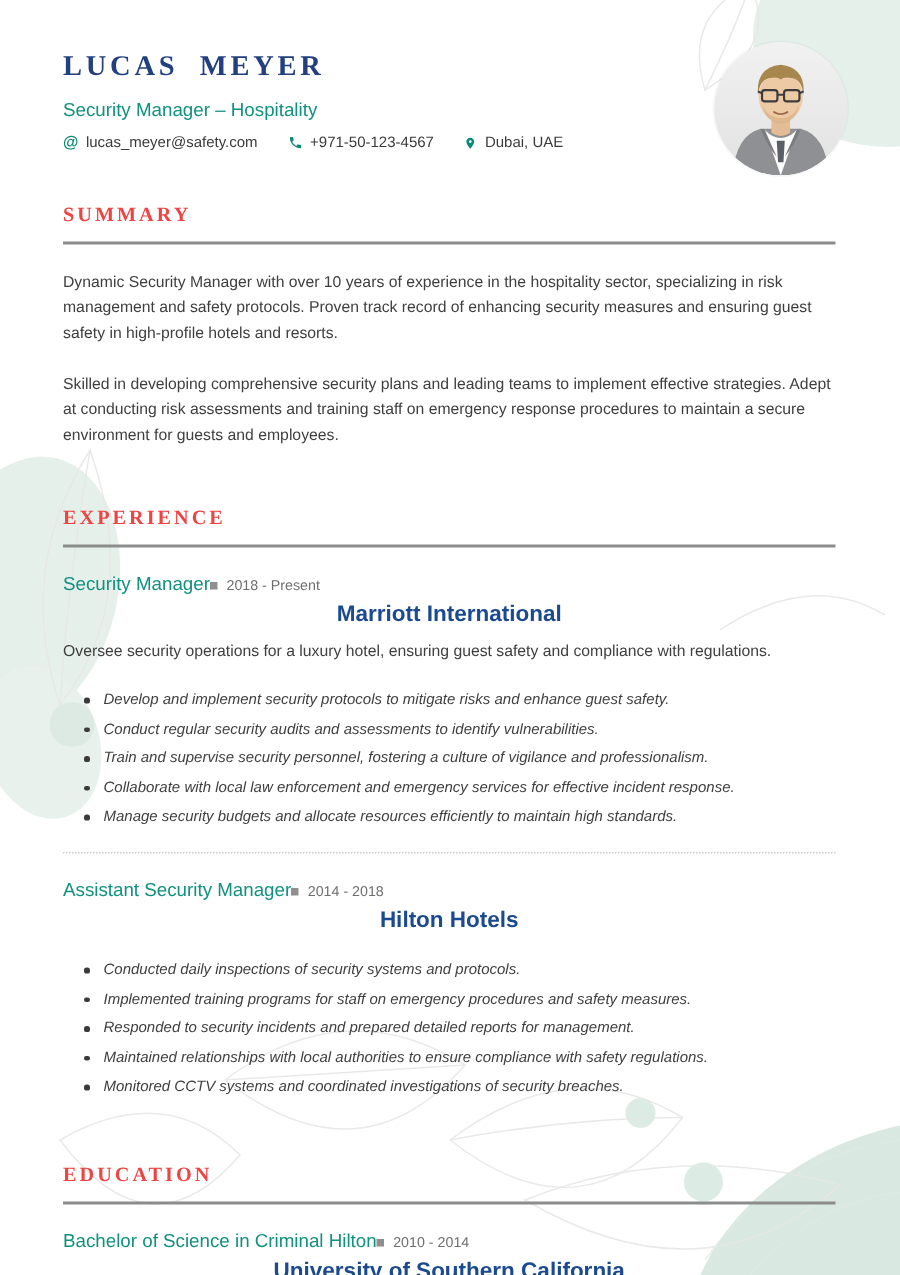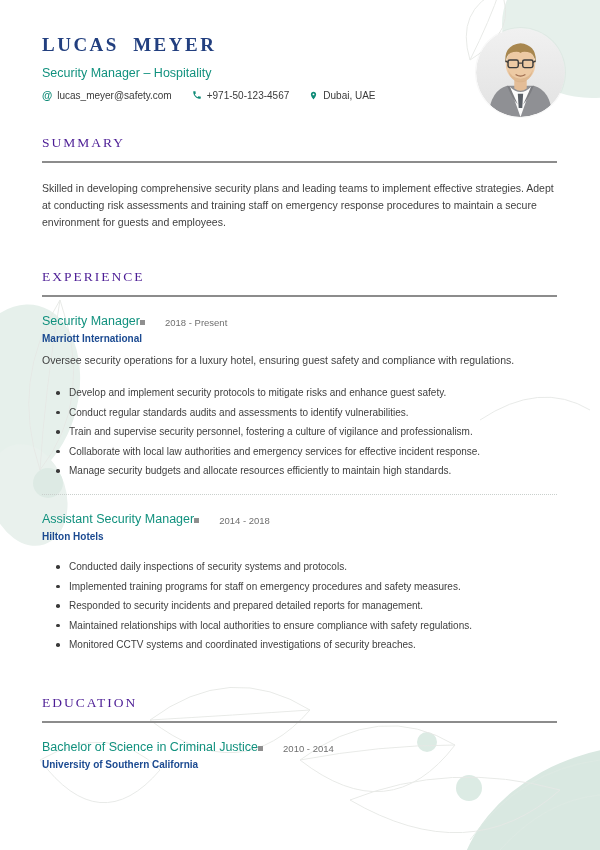--- a/index.html
+++ b/index.html
@@ -40,39 +40,39 @@
     position: absolute; top: 28px; right: 35px;
     width: 89px; height: 89px; border-radius: 50%;
     overflow: hidden; z-index: 2;
     box-shadow: 0 0 0 1px rgba(0,0,0,0.03);
   }
 
   
   .section { margin-top: 0; }
   .section-heading {
     font-family: "Liberation Serif", "DejaVu Serif", serif;
-    font-size: 13.5px; font-weight: normal;
-    color: #4c1d95;
+    font-size: 13.5px; font-weight: bold;
+    color: #ef4444;
     letter-spacing: 2px;
   }
   .rule { height: 2px; background: #8c8c8c; margin-top: 10px; }
   .summary-section { margin-top: 34px; }
   .experience-section { margin-top: 38px; }
   .education-section { margin-top: 44px; }
 
   .para { font-size: 10.5px; line-height: 1.62; color: #3f3f3f; margin-top: 17px; }
 
   .entry { margin-top: 17px; }
   .entry-head { display: flex; justify-content: flex-start; align-items: baseline; }
   .entry-title { font-size: 12.5px; color: #11917e; font-weight: normal; }
-  .entry-dates { font-size: 9.5px; color: #6f6f6f; display: flex; align-items: center; gap: 20px; margin-right: 28px; white-space: nowrap; }
+  .entry-dates { font-size: 9.5px; color: #6f6f6f; display: flex; align-items: center; gap: 6px; margin-right: 28px; white-space: nowrap; }
   .date-square { width: 5px; height: 5px; background: #8f8f8f; display: inline-block; }
-  .entry-org { margin-top: 5px; font-size: 10px; font-weight: bold; color: #1b4a91; }
+  .entry-org { margin-top: 5px; font-size: 15px; font-weight: bold; color: #1b4a91; text-align: center; }
   .entry-desc { margin-top: 9px; font-size: 10.5px; line-height: 1.45; }
-  .bullets { list-style: none; margin-top: 18px; }
+  .bullets { list-style: none; margin-top: 18px; font-style: italic; }
   .bullets li {
     position: relative;
     padding-left: 27px;
     font-size: 10px; line-height: 1.3;
     margin-top: 6.5px;
     color: #3f3f3f;
   }
   .bullets li::before {
     content: "";
     position: absolute; left: 14px; top: 5px;
@@ -184,42 +184,43 @@
               </svg>
           </span>
           <span>Dubai, UAE</span>
         </span>
       </div>
     </header>
 
     <section class="section summary-section">
       <h2 class="section-heading">SUMMARY</h2>
       <div class="rule"></div>
+      <p class="para">Dynamic Security Manager with over 10 years of experience in the hospitality sector, specializing in risk management and safety protocols. Proven track record of enhancing security measures and ensuring guest safety in high-profile hotels and resorts.</p>
       <p class="para">Skilled in developing comprehensive security plans and leading teams to implement effective strategies. Adept at conducting risk assessments and training staff on emergency response procedures to maintain a secure environment for guests and employees.</p>
     </section>
 
     <section class="section experience-section">
       <h2 class="section-heading">EXPERIENCE</h2>
       <div class="rule"></div>
 
       <article class="entry">
         <div class="entry-head">
           <h3 class="entry-title">Security Manager</h3>
           <span class="entry-dates">
             <span class="date-square"></span>
             <span>2018 - Present</span>
           </span>
         </div>
         <div class="entry-org">Marriott International</div>
         <p class="entry-desc">Oversee security operations for a luxury hotel, ensuring guest safety and compliance with regulations.</p>
         <ul class="bullets">
           <li>Develop and implement security protocols to mitigate risks and enhance guest safety.</li>
-          <li>Conduct regular standards audits and assessments to identify vulnerabilities.</li>
+          <li>Conduct regular security audits and assessments to identify vulnerabilities.</li>
           <li>Train and supervise security personnel, fostering a culture of vigilance and professionalism.</li>
-          <li>Collaborate with local law authorities and emergency services for effective incident response.</li>
+          <li>Collaborate with local law enforcement and emergency services for effective incident response.</li>
           <li>Manage security budgets and allocate resources efficiently to maintain high standards.</li>
         </ul>
       </article>
 
       <hr class="job-divider">
 
       <article class="entry">
         <div class="entry-head">
           <h3 class="entry-title">Assistant Security Manager</h3>
           <span class="entry-dates">
@@ -237,21 +238,21 @@
         </ul>
       </article>
     </section>
 
     <section class="section education-section">
       <h2 class="section-heading">EDUCATION</h2>
       <div class="rule"></div>
 
       <article class="entry">
         <div class="entry-head">
-          <h3 class="entry-title">Bachelor of Science in Criminal Justice</h3>
+          <h3 class="entry-title">Bachelor of Science in Criminal Hilton</h3>
           <span class="entry-dates">
             <span class="date-square"></span>
             <span>2010 - 2014</span>
           </span>
         </div>
         <div class="entry-org">University of Southern California</div>
 
       </article>
     </section>
 

